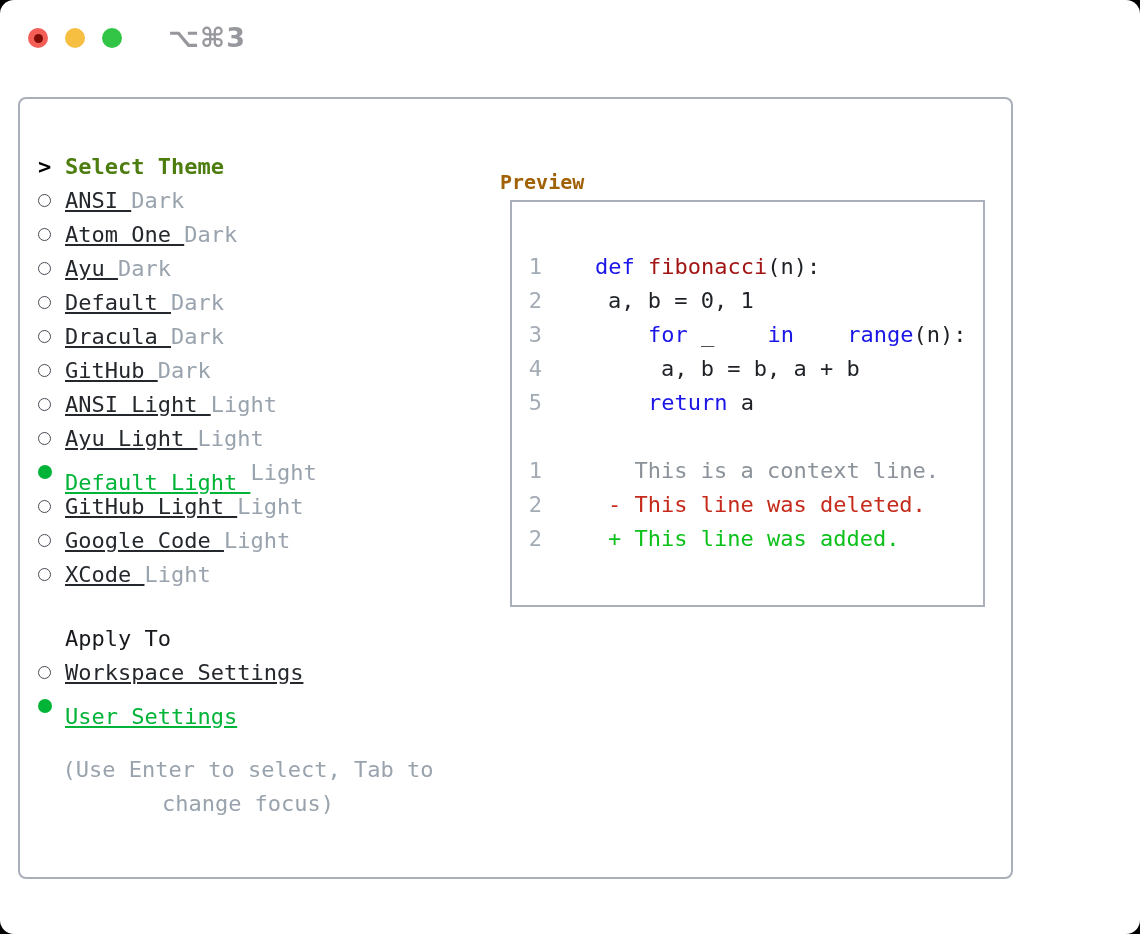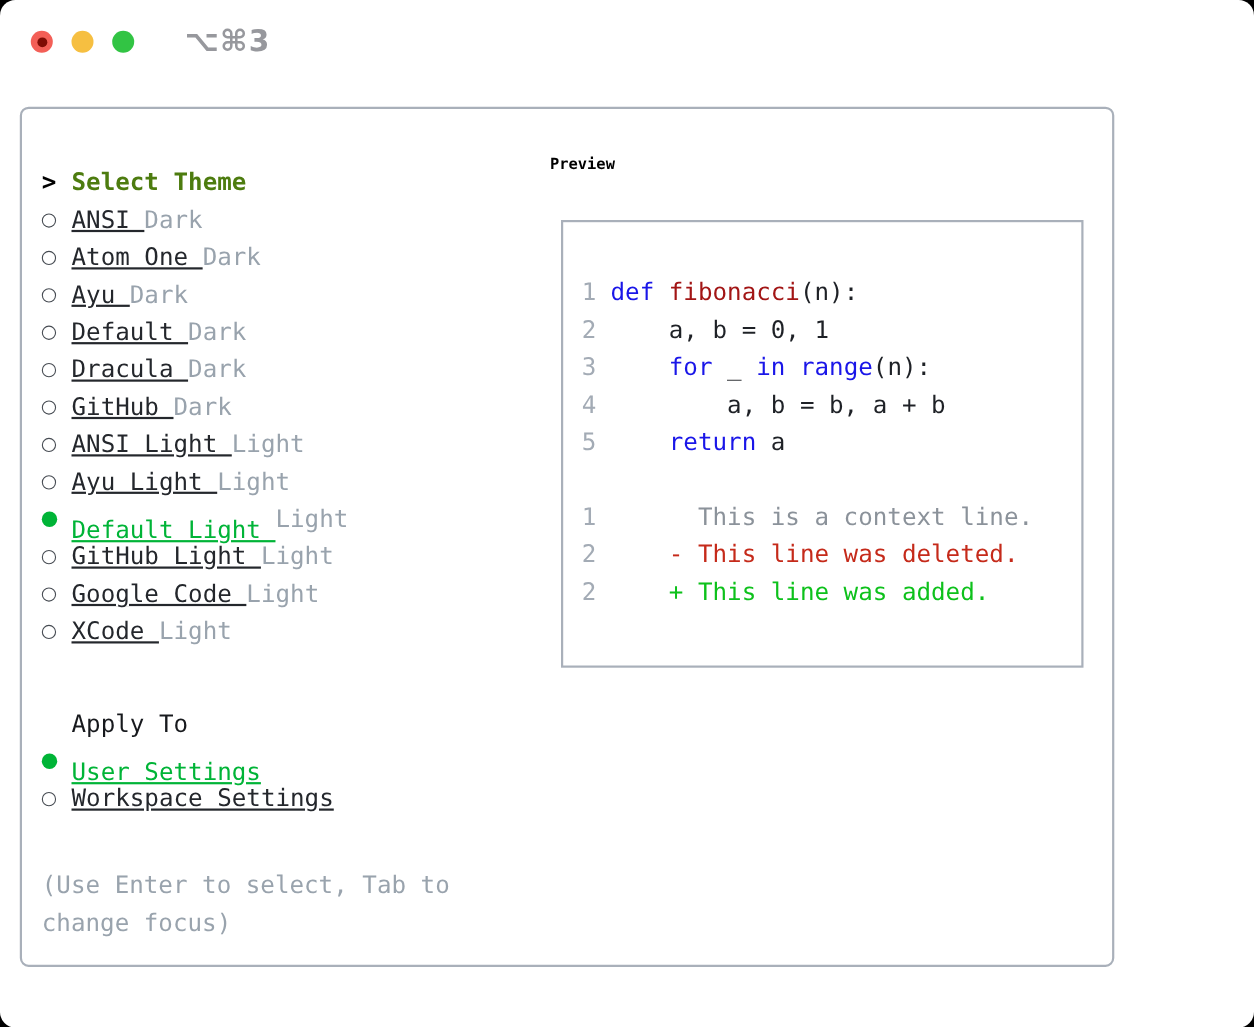--- a/index.html
+++ b/index.html
@@ -34,37 +34,37 @@
   .left-col { position:absolute; left:18px; top:50px; width:430px; font-size:22px; color:var(--text-item); }
   .row { display:flex; align-items:center; height:34px; }
   .marker { width:27px; display:flex; align-items:center; flex:none; }
   .prompt { font-weight:bold; color:#000; }
   .radio-o { width:13px; height:13px; border:1.5px solid #474c53; border-radius:50%; }
   .radio-f { width:14px; height:14px; border-radius:50%; background:var(--sel-green); }
   .hdr { font-weight:bold; color:#4d7c0f;text-align:center; }
   .item-name { white-space:pre;text-decoration:underline; }
   .item-variant { white-space:pre; color:var(--muted); }
   .row.selected .item-name { color:var(--sel-green);margin-top:20px; }
-  .apply-hdr { margin-top:50px; }
+  .apply-hdr { margin-top:30px; }
   .apply-hdr .hdr2 { color:#17191d; }
-  .hint { margin-top:46px; max-width:420px; line-height:34px; color:var(--muted); }
+  .hint { margin-top:30px; max-width:420px; line-height:34px; color:var(--muted);text-align:center; }
 
   
   .preview-hdr {
-    position:absolute; left:480px; top:34px; height:34px; line-height:34px;
-    font-size:14px; font-weight:bold; color:#000000;
+    position:absolute; left:480px; top:66px; height:34px; line-height:34px;
+    font-size:20px; font-weight:bold; color:#a16207;
   }
   .preview-box {
     position:absolute; left:490px; top:101px; width:475px; height:407px;
     border:2px solid var(--border); background:#fff; padding:48px 10px 48px 16px; overflow:hidden;
   }
   .pline { display:flex; height:34px; line-height:34px; font-size:22px; }
   .pnum { flex:none; width:14px; text-align:right; color:var(--linenum); white-space:pre; }
   .pcontent { white-space:pre; margin-left:13px; color:var(--plain); }
-  .c-kw  { color:var(--kw); }
+  .c-kw  { color:var(--kw);margin-left:40px; }
   .c-fn  { color:var(--fn); }
   .c-pl  { color:var(--plain); }
   .c-ctx { color:var(--ctx); }
   .c-del { color:var(--deleted);text-align:right; }
   .c-add { color:var(--added); }
 </style>
 </head>
 <body>
 
 <div class="window">
@@ -172,31 +172,31 @@
             <span class="item-variant">Light</span>
           </div>
         </div>
 
       <div class="row apply-hdr">
         <span class="marker"></span>
         <span class="hdr2">Apply To</span>
       </div>
 
       <div id="apply-list">
+          <div class="row">
+            <span class="marker">
+              <span class="radio-o"></span>
+            </span>
+            <span class="item-name">Workspace Settings</span>
+          </div>
           <div class="row selected">
             <span class="marker">
               <span class="radio-f"></span>
             </span>
             <span class="item-name">User Settings</span>
-          </div>
-          <div class="row">
-            <span class="marker">
-              <span class="radio-o"></span>
-            </span>
-            <span class="item-name">Workspace Settings</span>
           </div>
         </div>
 
       <div class="hint">(Use Enter to select, Tab to change focus)</div>
     </div>
 
     <div class="preview-hdr">Preview</div>
     <div class="preview-box" id="preview-box">
         <div class="pline">
           <span class="pnum">1</span>

